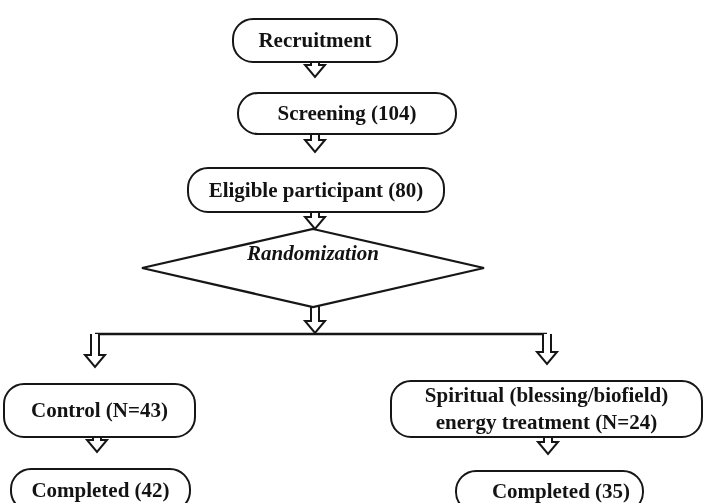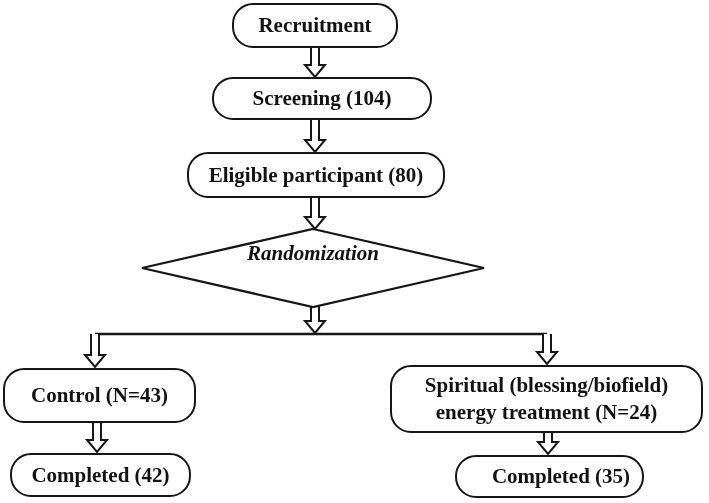--- a/index.html
+++ b/index.html
@@ -24,20 +24,21 @@
     background: #ffffff;
     display: flex;
     flex-direction: column;
     align-items: center;
     justify-content: center;
     text-align: center;
     font-weight: bold;
     font-size: 21px;
     color: #131313;
     line-height: 27px;
+    margin-top: 15px;
   }
   .diamond-text {
     position: absolute;
     text-align: center;
     font-weight: bold;
     font-size: 21px;
     color: #131313;
     line-height: 27px;
     font-style: italic;
   }
@@ -60,37 +61,37 @@
     <path d="M93,422 V440 H87 L97,452 L107,440 H101 V422" fill="#ffffff" stroke="#161616" stroke-width="2"></path>
     <path d="M544,422 V442 H538 L548,454 L558,442 H552 V422" fill="#ffffff" stroke="#161616" stroke-width="2"></path>
 
     <polygon points="313,229 484,268 313,307 142,268" fill="#ffffff" stroke="#161616" stroke-width="2.2"></polygon>
   </svg>
 
   <div class="box" style="left:232px; top:3px; width:166px; height:45px;">
     <div>Recruitment</div>
   </div>
 
-  <div class="box" style="left:212px; top:77px; width:220px; height:43px;">
+  <div class="box" style="left:237px; top:77px; width:220px; height:43px;">
     <div>Screening (104)</div>
   </div>
 
   <div class="box" style="left:187px; top:152px; width:258px; height:46px;">
     <div>Eligible participant (80)</div>
   </div>
 
   <div class="diamond-text" style="left:213px; top:240px; width:200px;">
     <div>Randomization</div>
   </div>
 
   <div class="box" style="left:3px; top:368px; width:193px; height:55px;">
     <div>Control (N=43)</div>
   </div>
 
-  <div class="box" style="left:390px; top:365px; width:313px; height:68px;">
+  <div class="box" style="left:390px; top:365px; width:313px; height:58px;">
     <div>Spiritual (blessing/biofield)</div>
     <div>energy treatment (N=24)</div>
   </div>
 
   <div class="box" style="left:10px; top:453px; width:181px; height:44px;">
     <div>Completed (42)</div>
   </div>
 
   <div class="box" style="left:455px; top:455px; width:189px; height:43px;padding-left:23px;">
     <div>Completed (35)</div>

